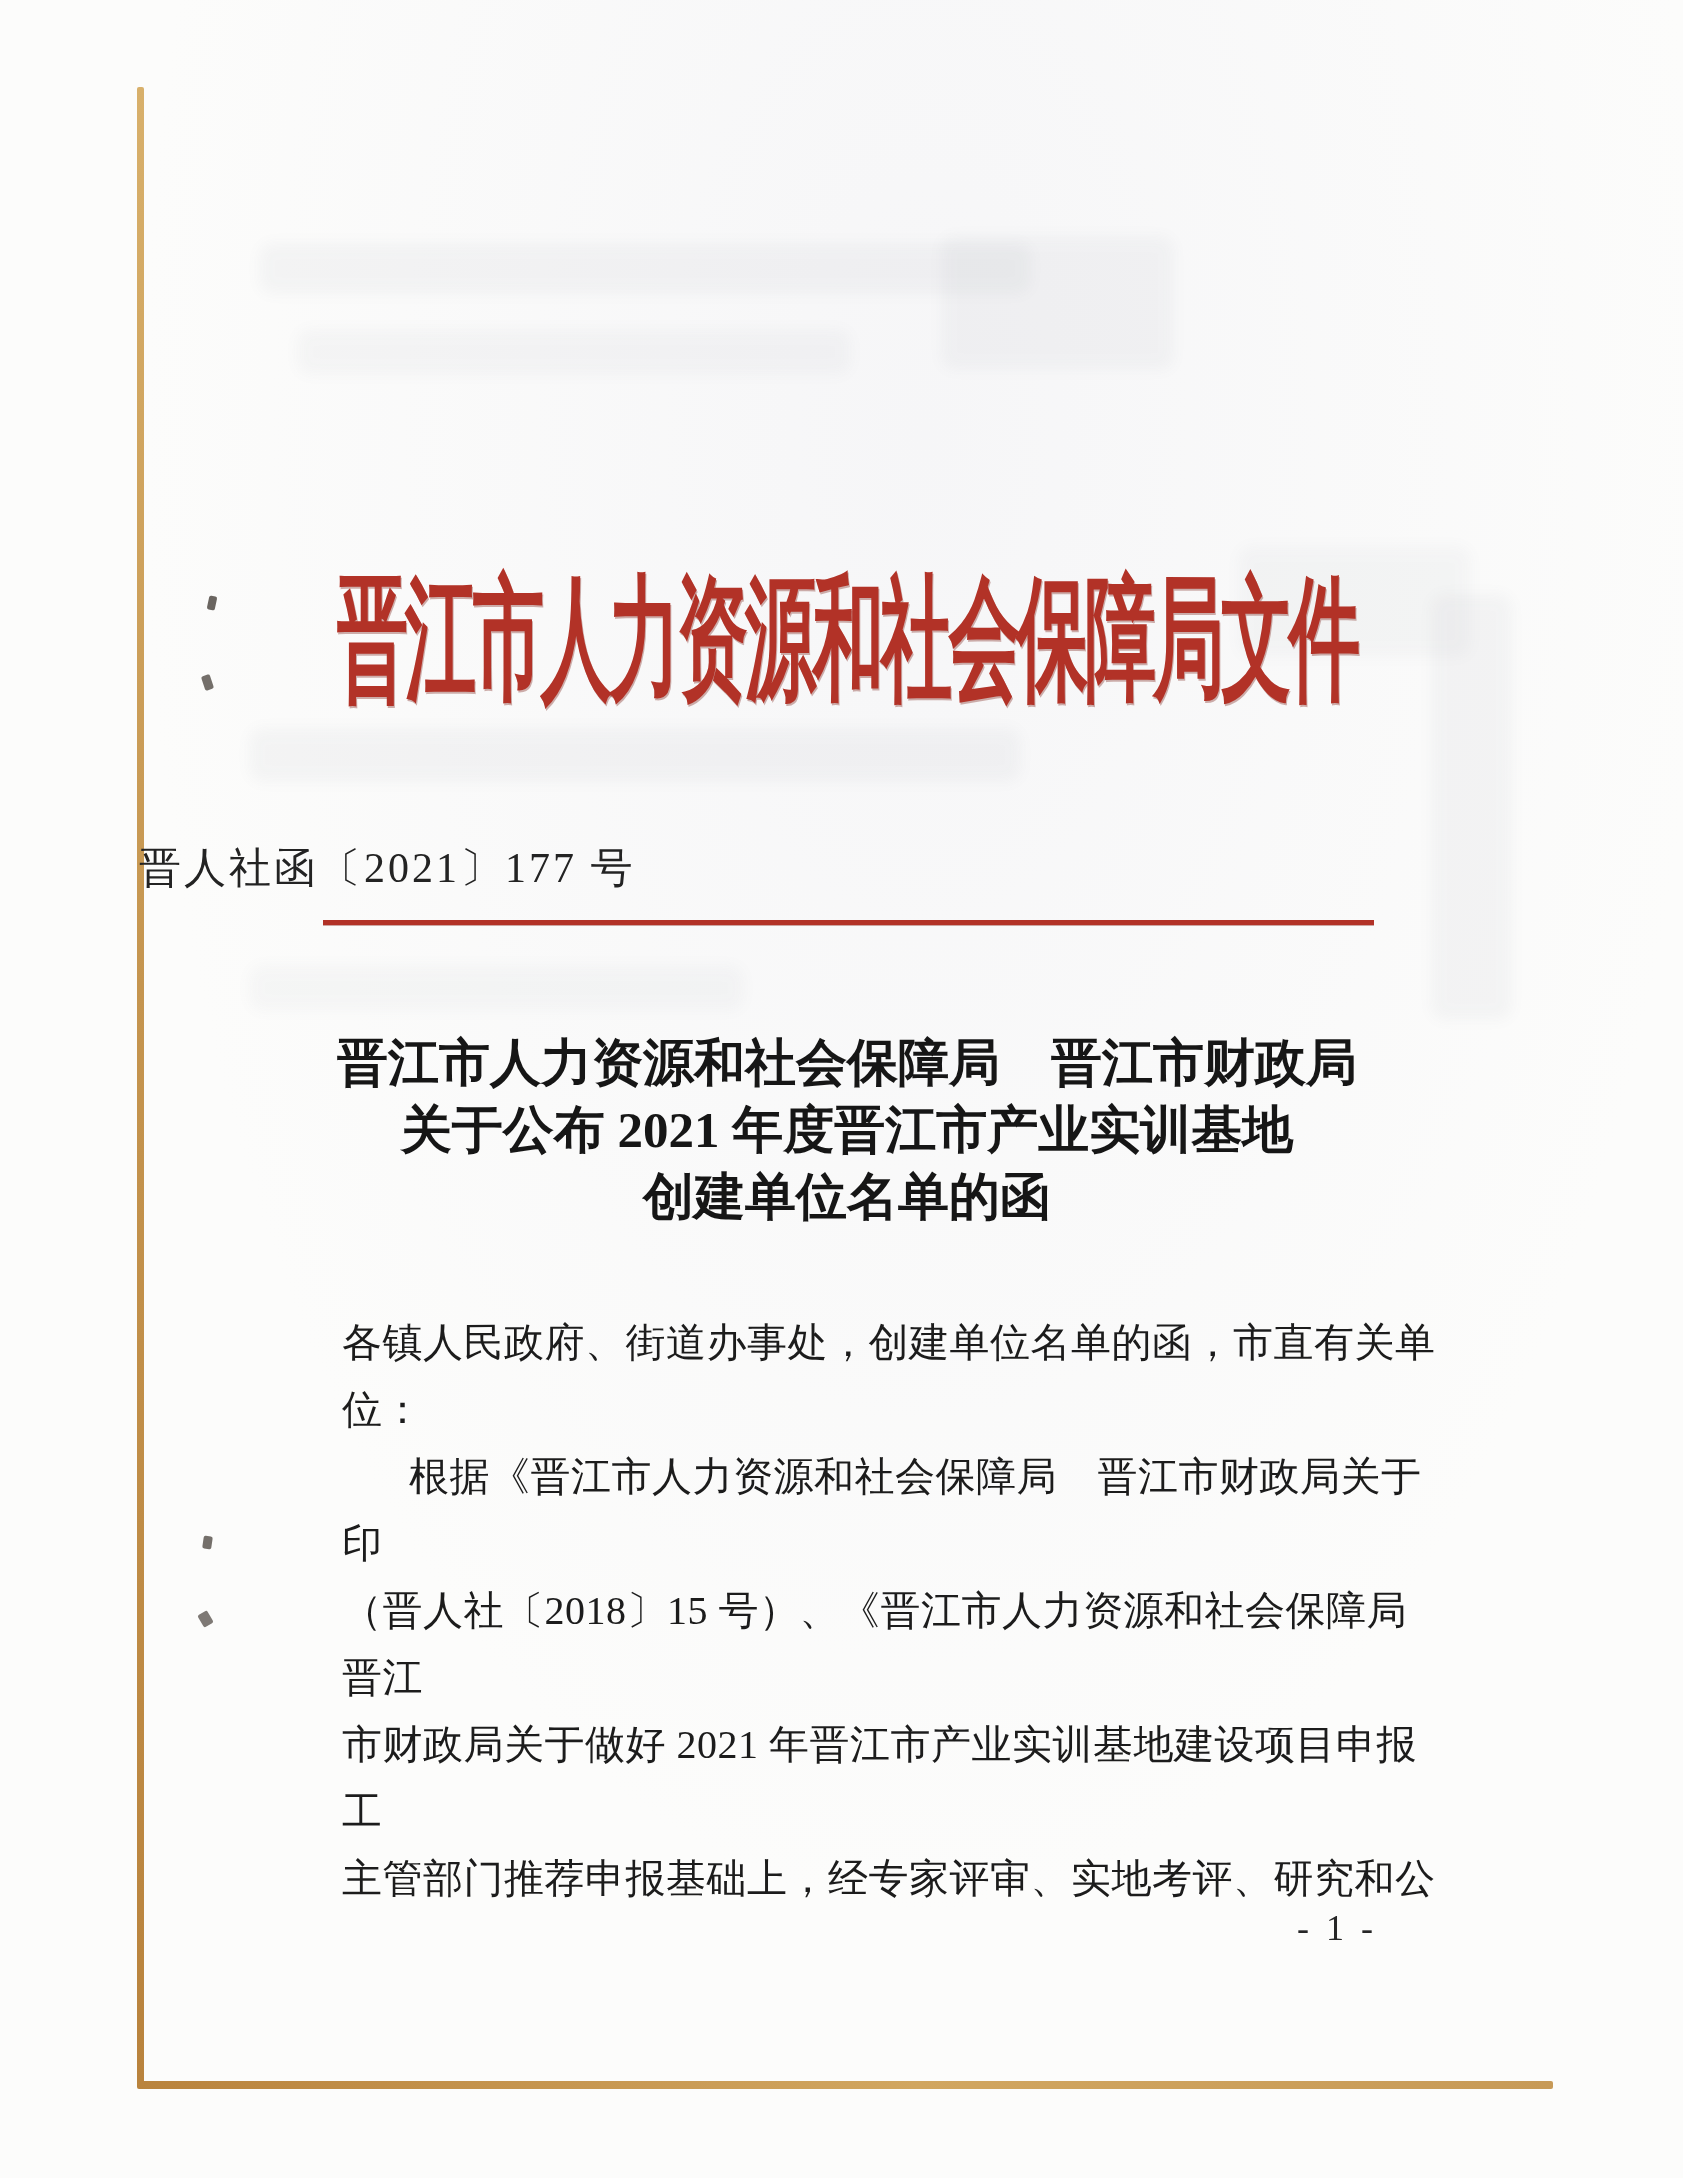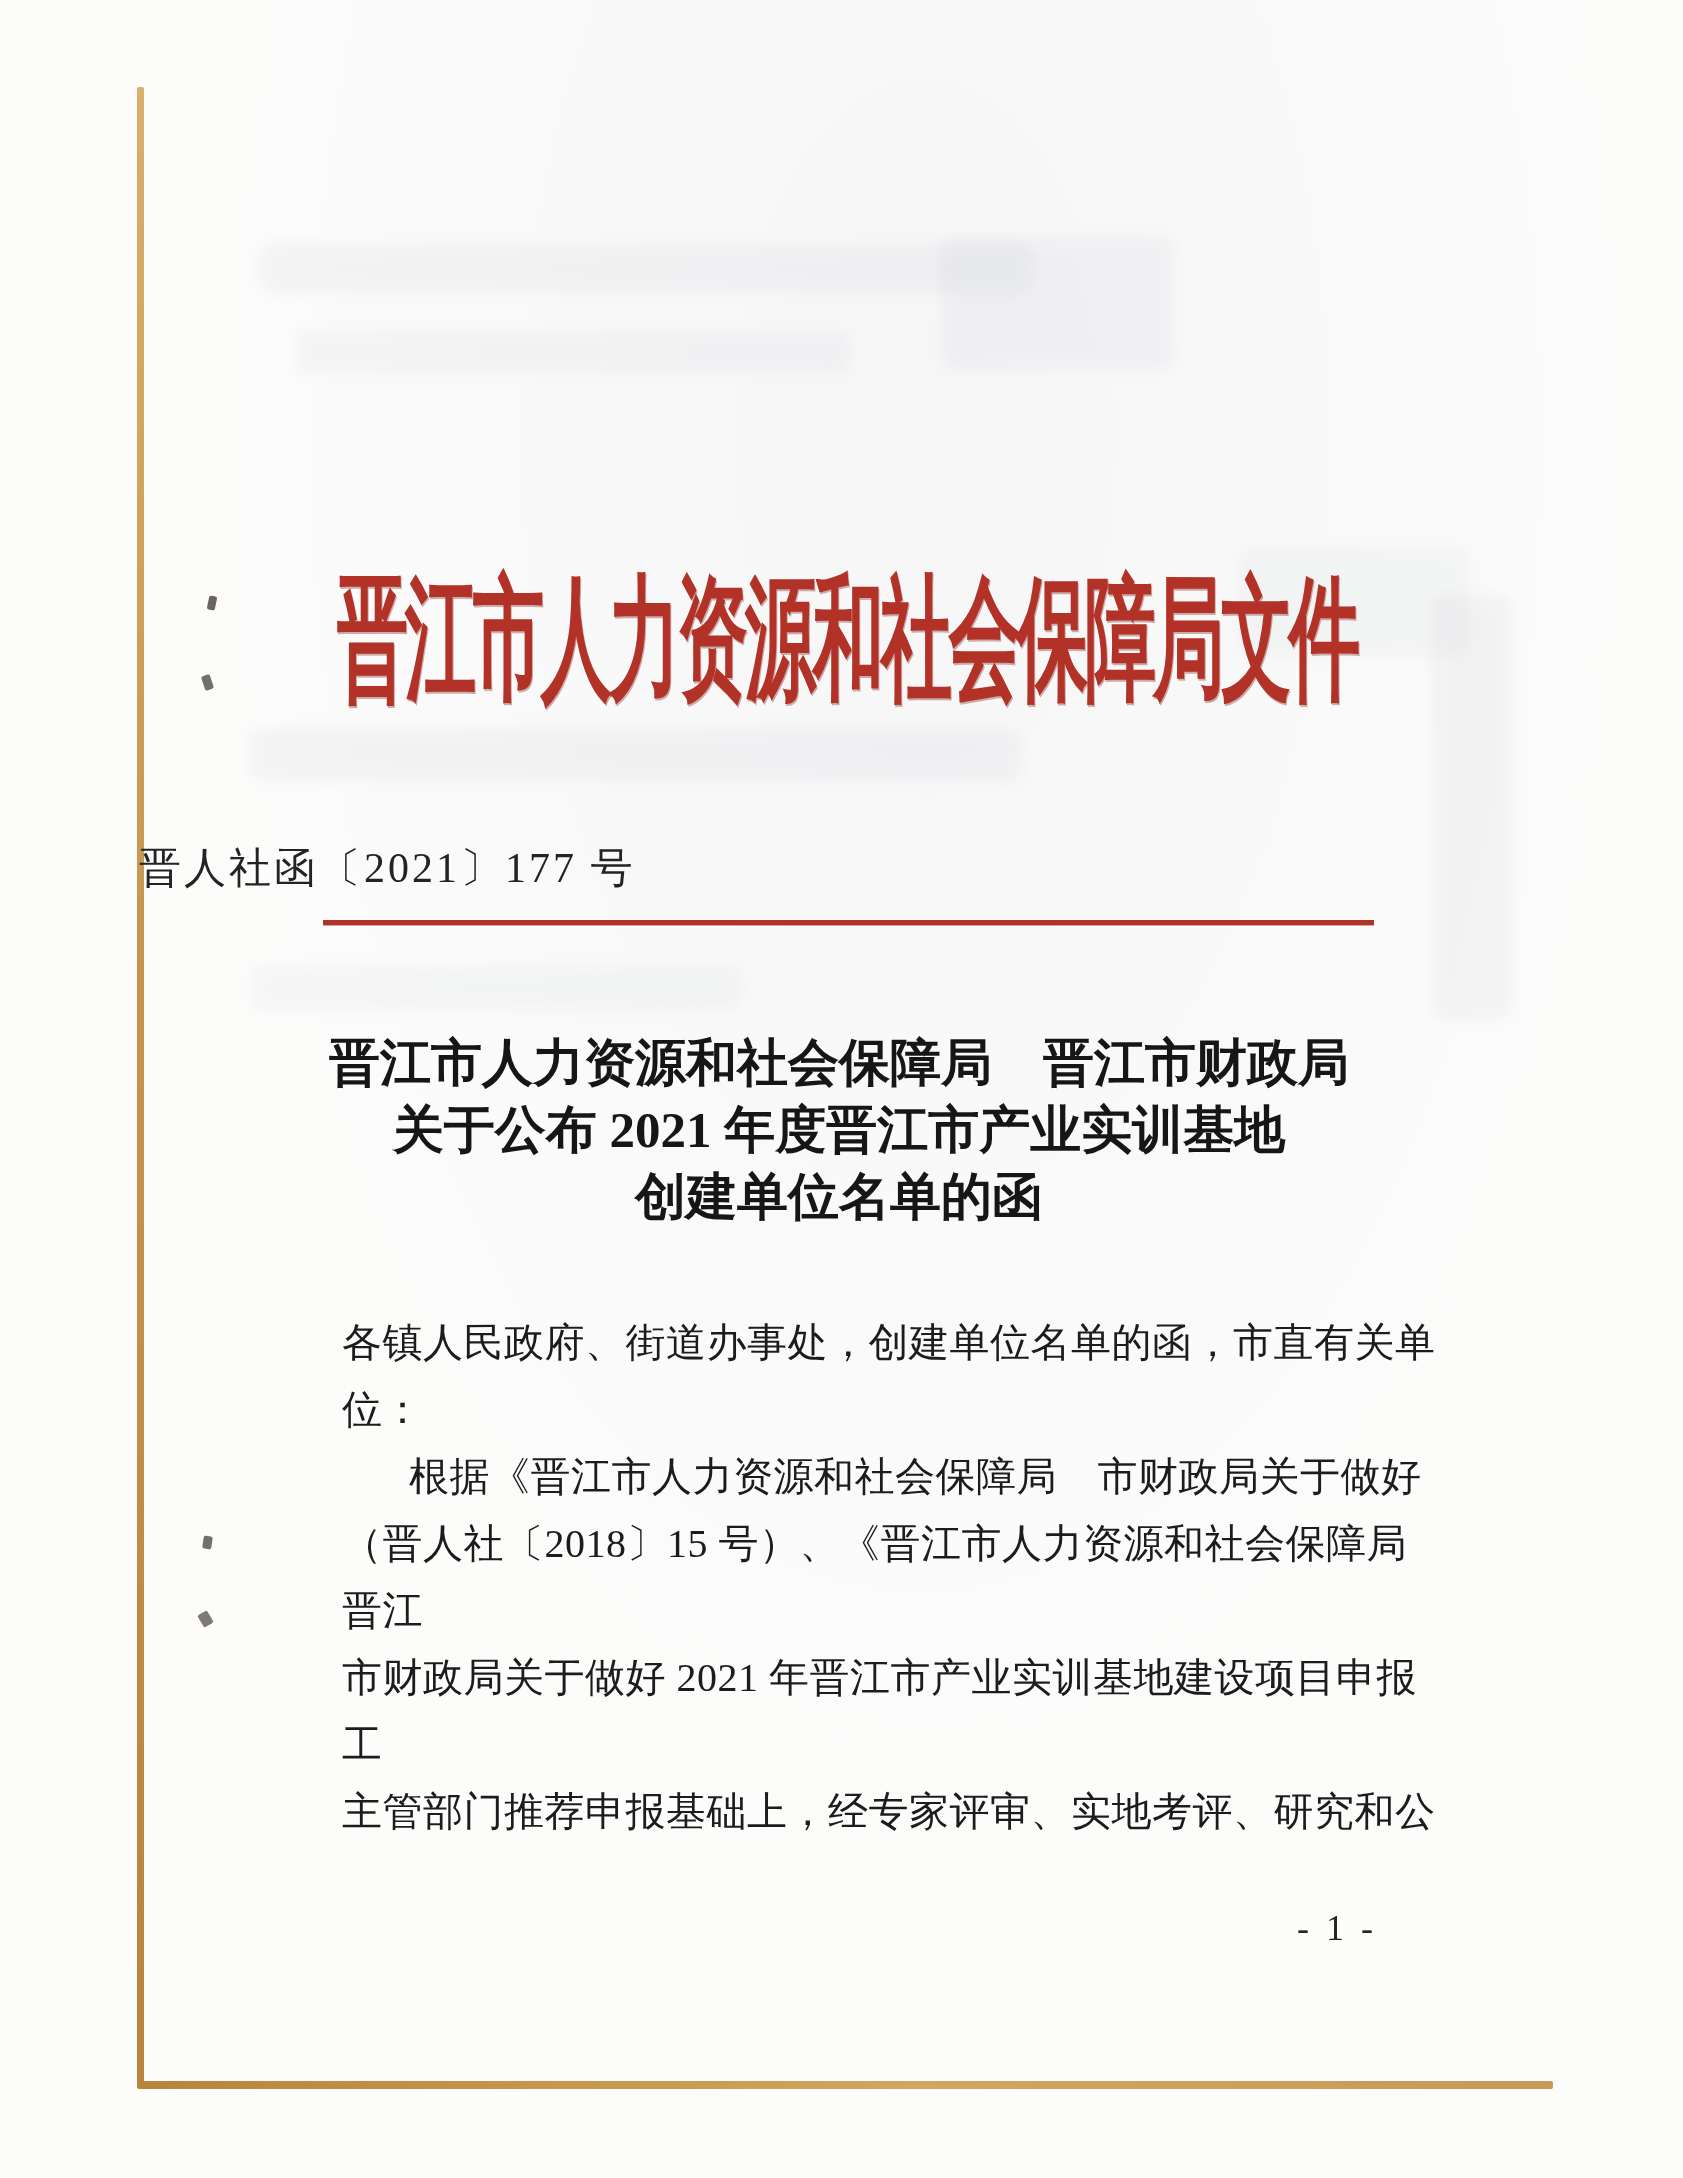--- a/index.html
+++ b/index.html
@@ -74,21 +74,21 @@
     color: #232323;
   }
   .red-rule {
     position: absolute;
     left: 323px; top: 920px; width: 1051px; height: 5px;
     background: var(--accent-red, #b23227);
     box-shadow: 0 1px 0 rgba(140,40,30,0.4);
   }
   .doc-title {
     position: absolute;
-    left: 131px; top: 1030px; width: 1416px;
+    left: 139px; top: 1030px; width: 1416px;
     text-align: center;
     font-size: 51px;
     line-height: 67px;
     font-weight: 700;
     color: #161616;
   }
   .body-text {
     position: absolute;
     left: 342px; top: 1309px; width: 1104px;
     font-size: 40px;
@@ -135,21 +135,21 @@
 
   <div class="doc-title">
     <div>晋江市人力资源和社会保障局　晋江市财政局</div>
     <div>关于公布 2021 年度晋江市产业实训基地</div>
     <div>创建单位名单的函</div>
   </div>
 
   <div class="body-text">
     <div class="line">各镇人民政府、街道办事处，创建单位名单的函，市直有关单</div>
     <div class="line">位：</div>
-    <div class="line indent">根据《晋江市人力资源和社会保障局　市财政局关于做好</div>
+    <div class="line indent">根据《晋江市人力资源和社会保障局　晋江市财政局关于印</div>
     <div class="line">（晋人社〔2018〕15 号）、《晋江市人力资源和社会保障局　晋江</div>
     <div class="line">市财政局关于做好 2021 年晋江市产业实训基地建设项目申报工</div>
     <div class="line">主管部门推荐申报基础上，经专家评审、实地考评、研究和公</div>
   </div>
 
   <div class="page-number">- 1 -</div>
 
 </div>
 
 

